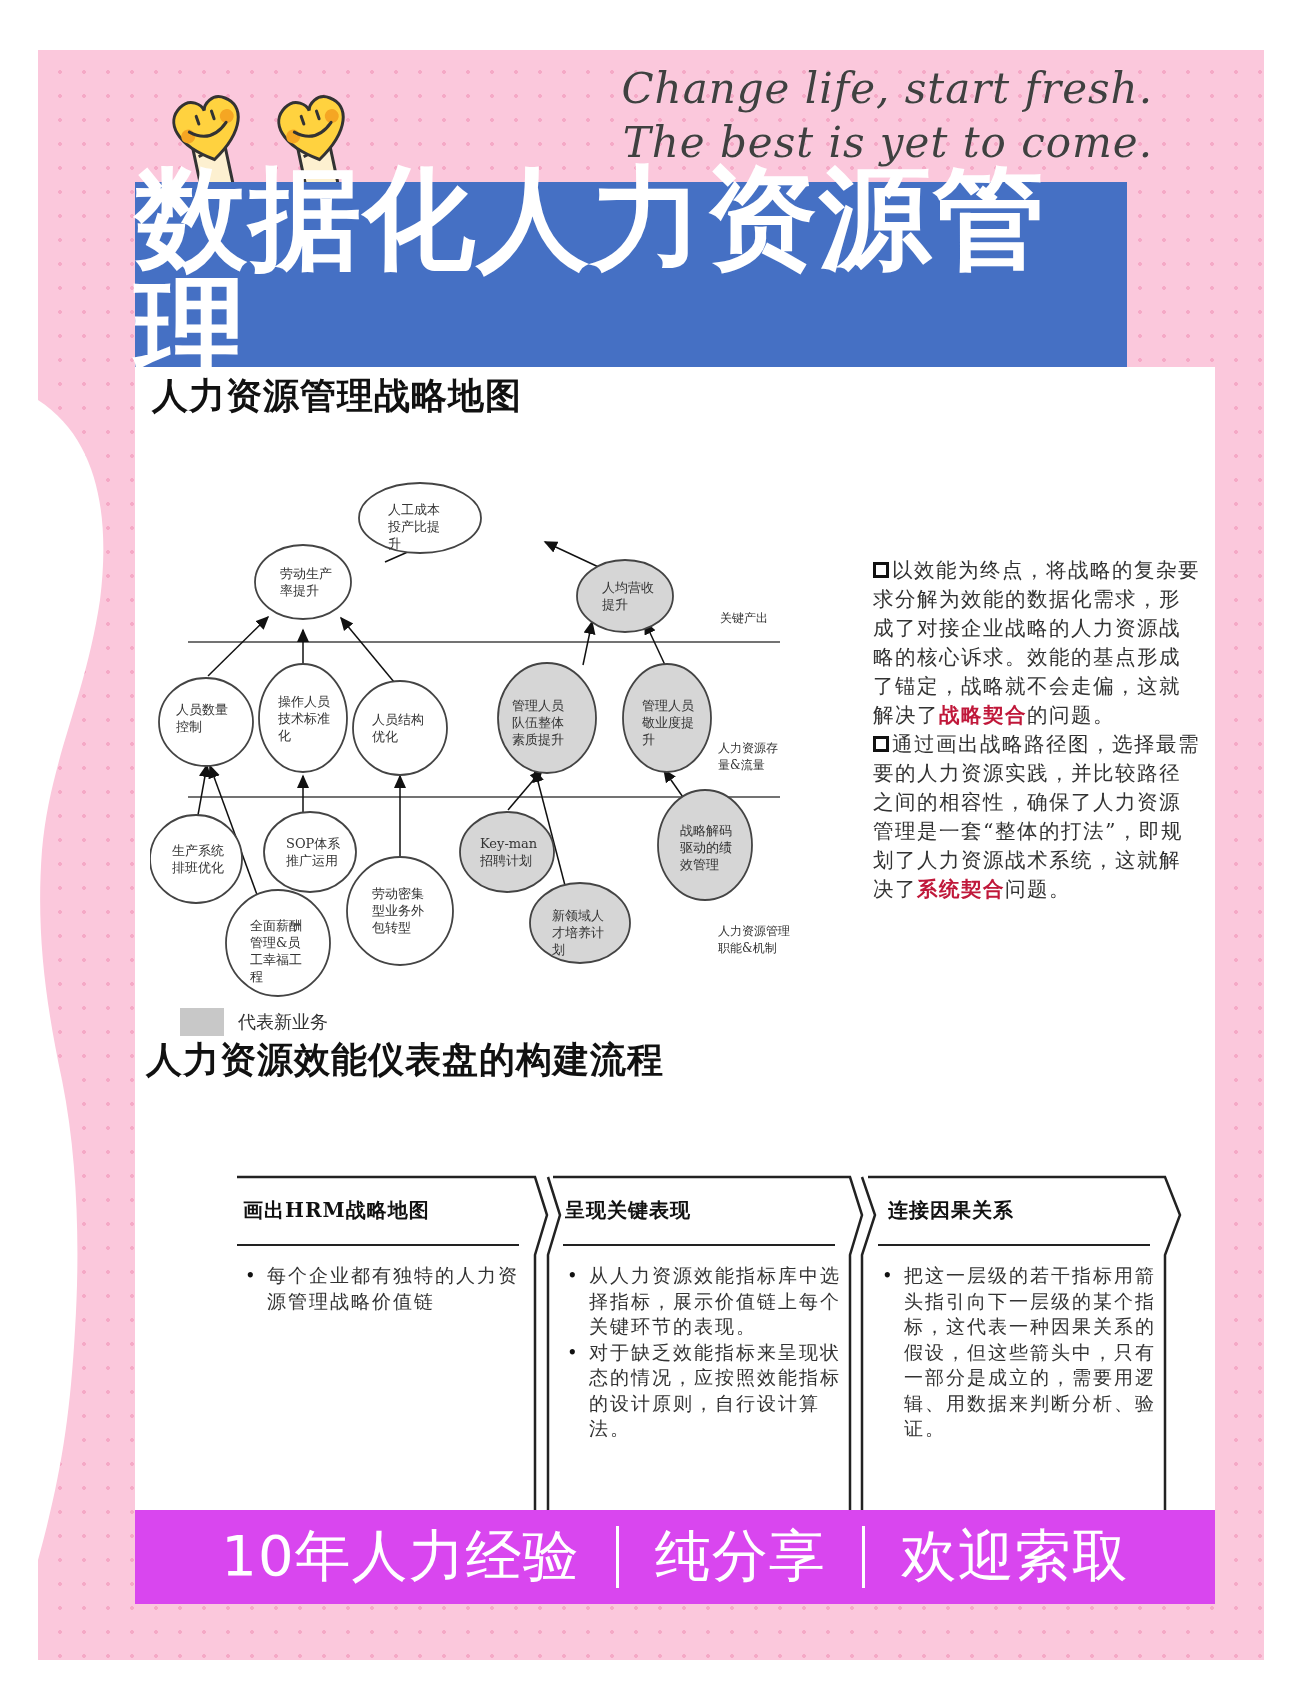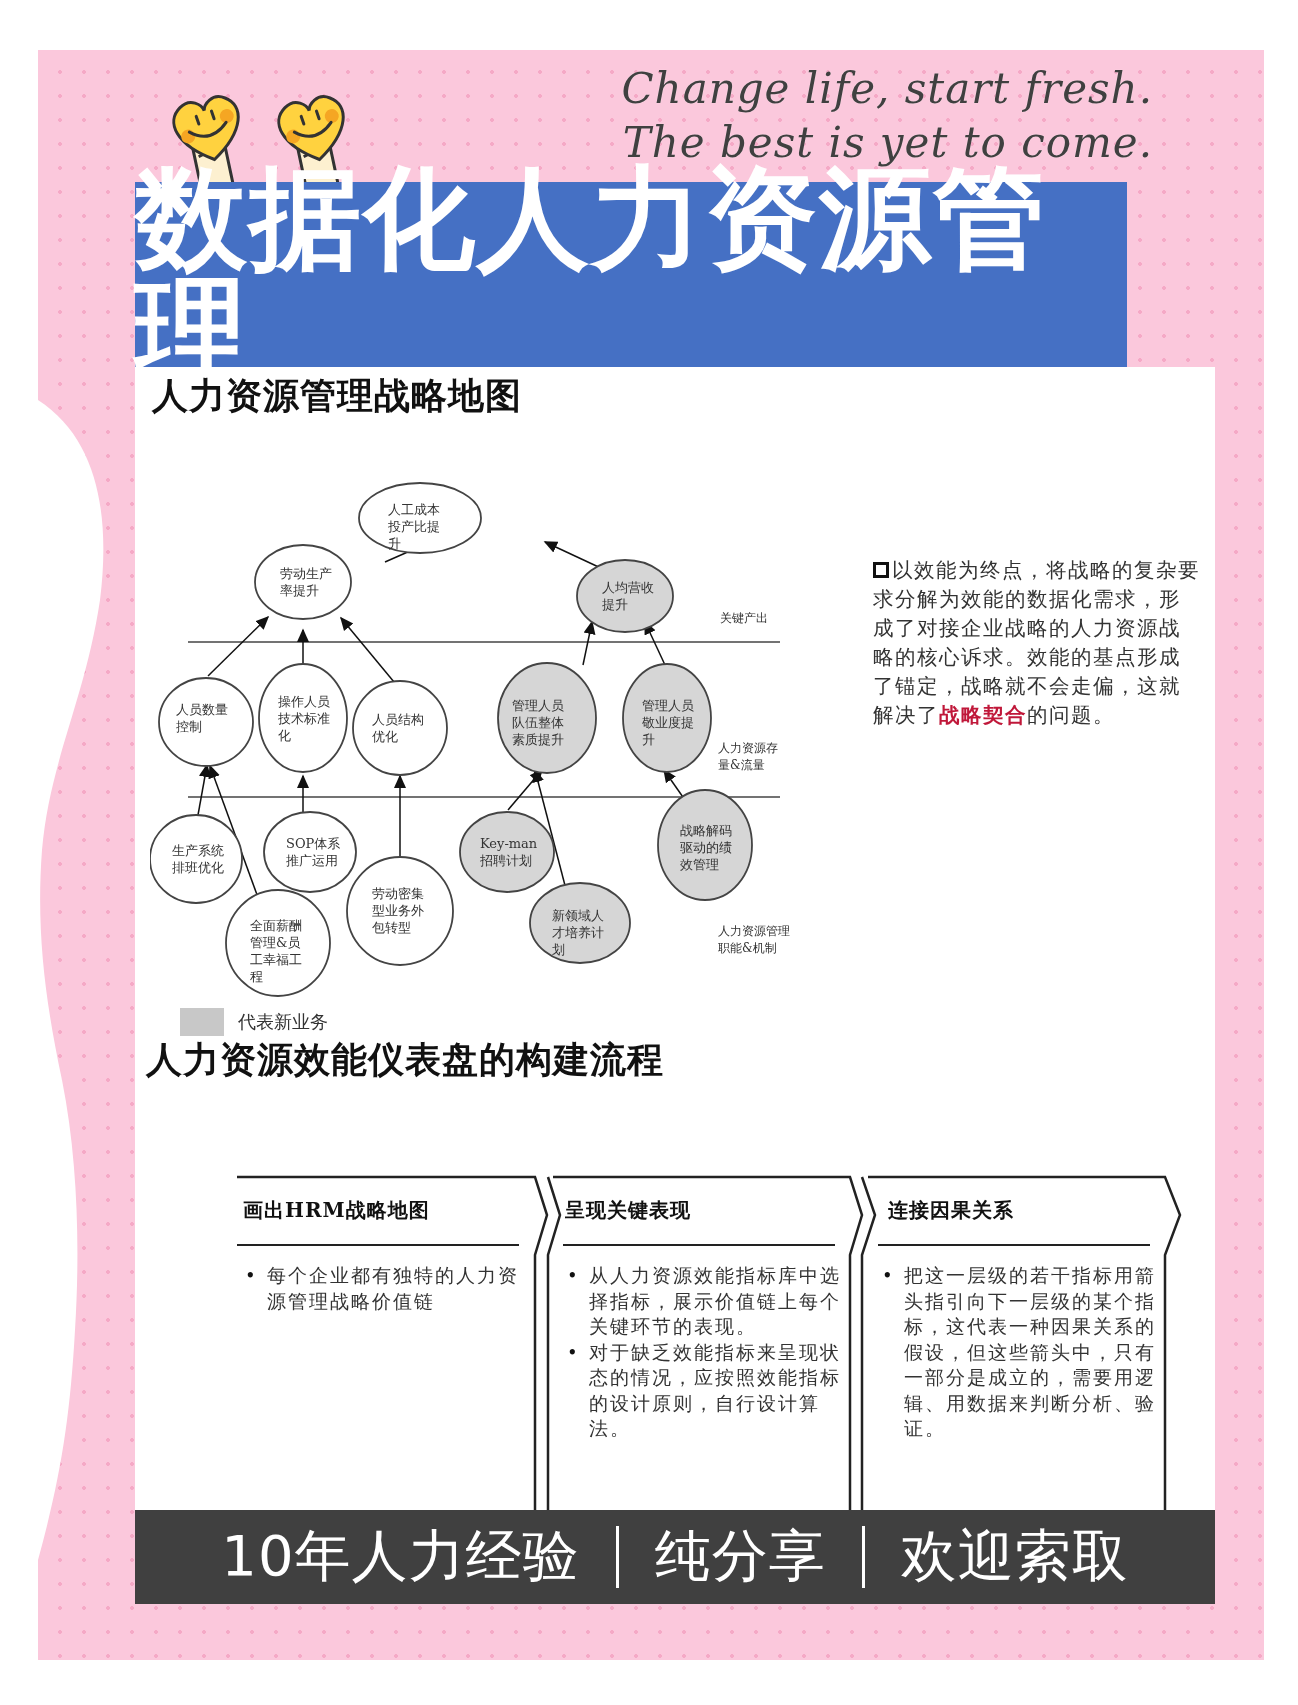--- a/index.html
+++ b/index.html
@@ -66,21 +66,21 @@
     position: absolute; top: 0;
     font-family: "DejaVu Serif", "Liberation Serif", serif; color: #333;
   }
   .flow-title { position: absolute; top: 22px; font-weight: bold; font-size: 20px; color: #111; letter-spacing: 1px; }
   .flow-list { position: absolute; top: 88px; list-style: none; font-size: 19px; line-height: 25.5px; letter-spacing: 2px; }
   .flow-list li { position: relative; padding-left: 24px; }
   .flow-list li::before { content: "•"; position: absolute; left: 2px; top: 0; font-size: 18px; color: #111; }
 
   .footer-banner {
     position: absolute; left: 135px; top: 1510px; width: 1080px; height: 94px;
-    background: #404040; display: flex; align-items: center; justify-content: center; gap: 0;
+    background: #d946ef; display: flex; align-items: center; justify-content: center; gap: 0;
   }
   .footer-item {
     color: #ffffff; font-family: "DejaVu Sans", "Liberation Sans", sans-serif; font-size: 56px; letter-spacing: 1px;
     padding: 0 36px;
   }
   .footer-sep { width: 3px; height: 62px; background: #ffffff; }
 </style>
 </head>
 <body>
 
@@ -198,20 +198,23 @@
 
 <div class="legend">
   <div class="legend-swatch"></div>
   <span class="legend-label">代表新业务</span>
 </div>
 
 <div class="side-text">
   <p>
     <span class="checkbox-glyph"></span><span>以效能为终点，将战略的复杂要求分解为效能的数据化需求，形成了对接企业战略的人力资源战略的核心诉求。效能的基点形成了锚定，战略就不会走偏，这就解决了</span><span class="hl">战略契合</span><span>的问题。</span>
   </p>
+  <p>
+    <span class="checkbox-glyph"></span><span>通过画出战略路径图，选择最需要的人力资源实践，并比较路径之间的相容性，确保了人力资源管理是一套“整体的打法”，即规划了人力资源战术系统，这就解决了</span><span class="hl">系统契合</span><span>问题。</span>
+  </p>
 </div>
 
 <div class="section-heading" style="left:146px; top:1036px;">人力资源效能仪表盘的构建流程</div>
 
 <div class="flow">
   <svg width="960" height="335" viewBox="0 0 960 335" style="position:absolute;left:0;top:0">
     <g fill="none" stroke="#222" stroke-width="2.5">
 
       <path d="M2,2 L300,2 L312,40 L300,80 L300,335"></path>
       <line x1="2" y1="70" x2="284" y2="70" stroke-width="2"></line>

